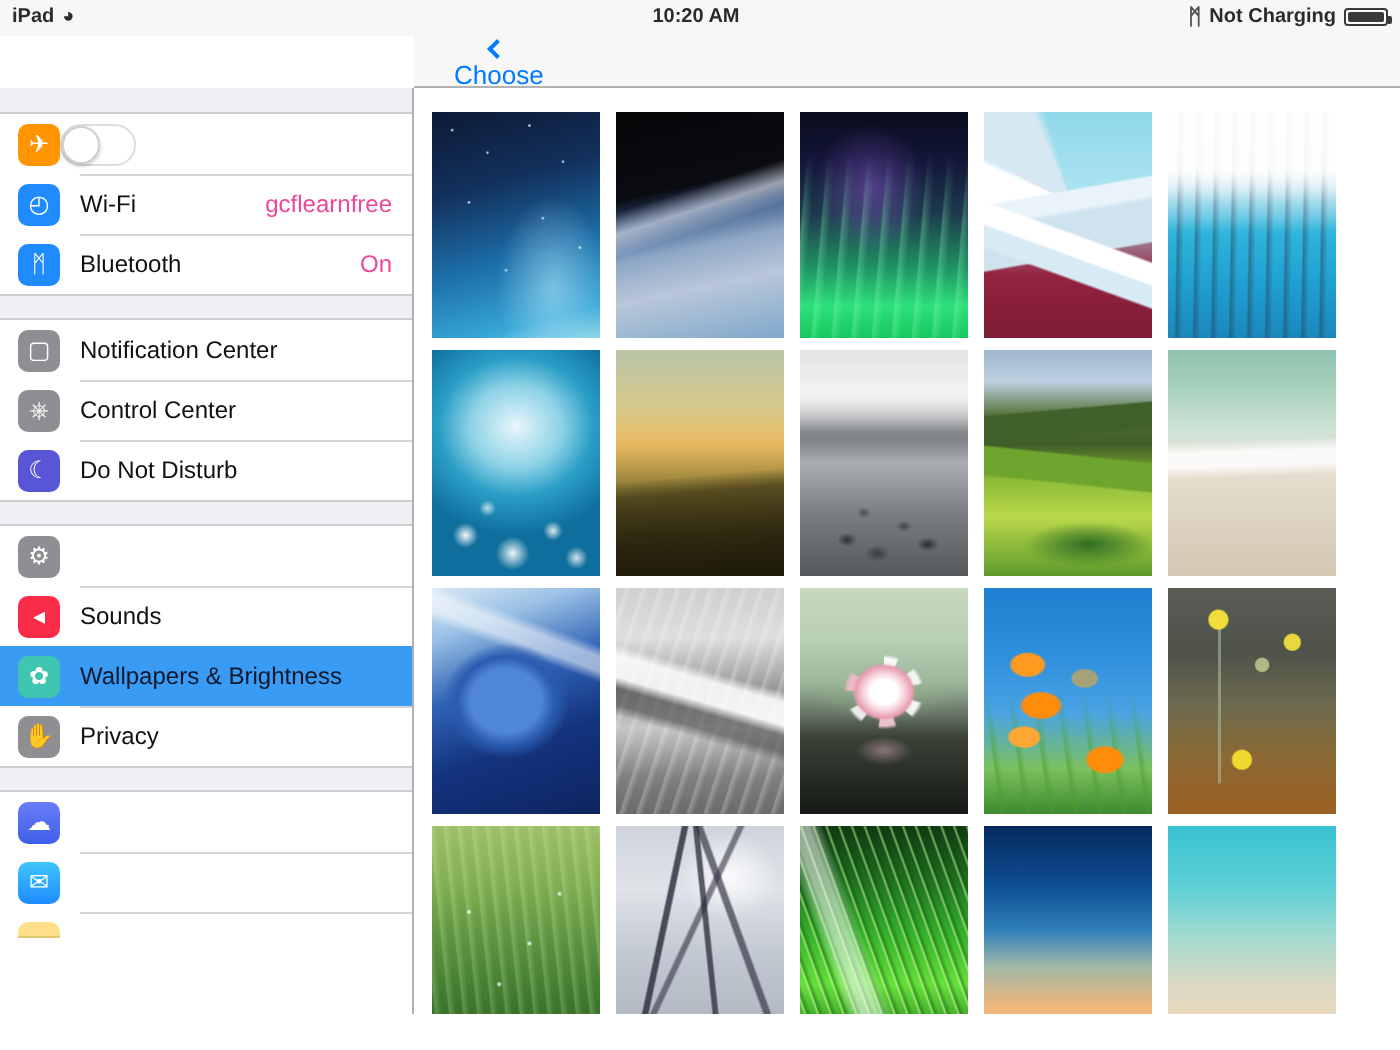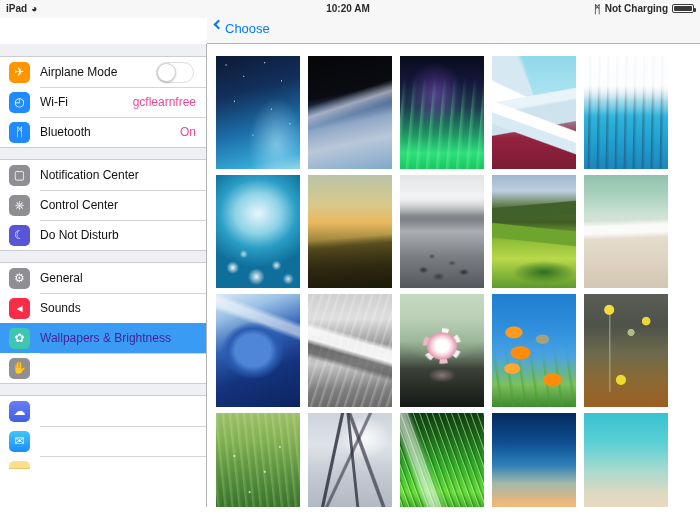--- a/index.html
+++ b/index.html
@@ -37,22 +37,22 @@
     background: #f7f7f7; border-bottom: 1px solid #b2b2b2;
   }
   #nav-left  { left: 0;   width: 207px; }
   #nav-right { left: 207px; width: 493px; }
   .nav-title {
     position: absolute; left: 0; right: 0; top: 4px; text-align: center;
     font-size: 13px; font-weight: bold; color: #1c1c1c;
   }
   #nav-right .nav-title { top: 5px; }
   .back-btn {
-    position: absolute; left: 8px; top: 3px; display: flex; align-items: flex-start;
-    gap: 2px; color: #007aff; font-size: 13px; cursor: pointer;
+    position: absolute; left: 20px; top: 3px; display: flex; align-items: center;
+    gap: 2px; color: #007aff; font-size: 13px; cursor: pointer; flex-direction: column;
   }
   .chev {
     display: inline-block; width: 7px; height: 7px;
     border-left: 2px solid #007aff; border-bottom: 2px solid #007aff;
     transform: rotate(45deg); margin-right: 1px;
   }
 
   
   .sidebar {
     position: absolute; top: 44px; left: 0; width: 207px; bottom: 0;
@@ -69,21 +69,21 @@
   }
   .row.selected { background: #3a9bf5; }
   .row.selected + .row::before { background: #d5d5d9; }
   .row.selected::before { background: transparent !important; }
   .icon-box {
     width: 21px; height: 21px; border-radius: 5px; flex: 0 0 21px;
     display: flex; align-items: center; justify-content: center;
     color: #fff; font-size: 12px; line-height: 1; overflow: hidden; position: relative;
   }
   .row-label { margin-left: 10px; font-size: 12px; color: #111; flex: 1; }
-  .row.selected .row-label { color: #4c1d95; }
+  .row.selected .row-label { color: #0f172a; }
   .row-value { font-size: 12px; color: #ec4899; padding-right: 10px; }
 
   
   .toggle {
     width: 38px; height: 21px; border-radius: 11px; border: 1px solid #dcdcdc;
     background: #fff; position: relative; margin-right: 12px; flex: 0 0 38px;
   }
   .toggle .knob {
     position: absolute; left: 0px; top: 0px; width: 19px; height: 19px;
     border-radius: 50%; background: #fff; border: 1px solid #cfcfcf;
@@ -301,21 +301,20 @@
     <div class="back-btn">
       <span class="chev"></span>
       <span>Choose</span>
     </div>
   </div>
 
   <div class="sidebar" id="sidebar">
       <div class="gap first"></div>
       <div class="row">
         <span class="icon-box ic-plane">✈</span>
-        <span class="row-label">Airplane Mode</span>
         <span class="toggle">
           <span class="knob"></span>
         </span>
       </div>
       <div class="row">
         <span class="icon-box ic-wifi">◴</span>
         <span class="row-label">Wi-Fi</span>
         <span class="row-value">gcflearnfree</span>
       </div>
       <div class="row">
@@ -332,32 +331,32 @@
         <span class="icon-box ic-ctrl">⎈</span>
         <span class="row-label">Control Center</span>
       </div>
       <div class="row">
         <span class="icon-box ic-dnd">☾</span>
         <span class="row-label">Do Not Disturb</span>
       </div>
       <div class="gap"></div>
       <div class="row">
         <span class="icon-box ic-gen">⚙</span>
-        <span class="row-label">General</span>
       </div>
       <div class="row">
         <span class="icon-box ic-snd">◂</span>
         <span class="row-label">Sounds</span>
       </div>
       <div class="row selected">
         <span class="icon-box ic-wall">✿</span>
         <span class="row-label">Wallpapers &amp; Brightness</span>
       </div>
       <div class="row">
         <span class="icon-box ic-priv">✋</span>
+        <span class="row-label">Privacy</span>
       </div>
       <div class="gap"></div>
       <div class="row">
         <span class="icon-box ic-icloud">☁</span>
       </div>
       <div class="row">
         <span class="icon-box ic-mail">✉</span>
       </div>
       <div class="row">
         <span class="icon-box ic-notes"></span>

